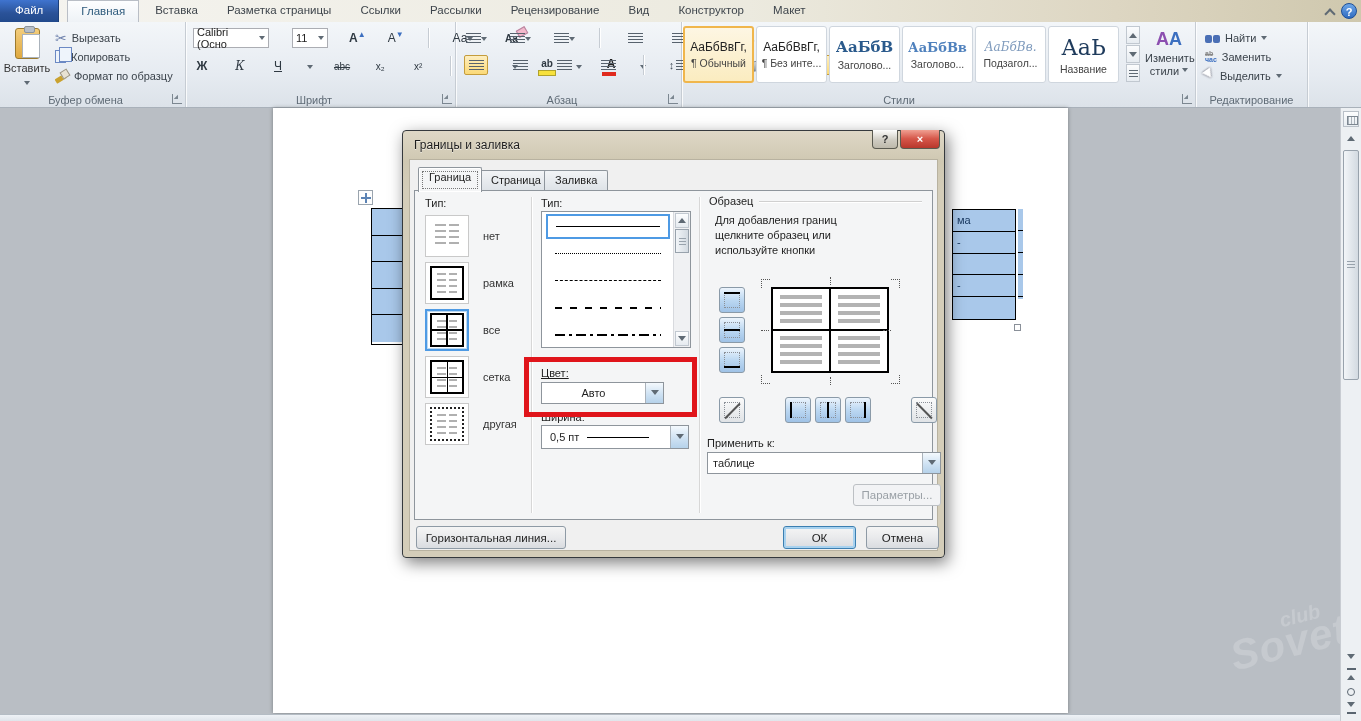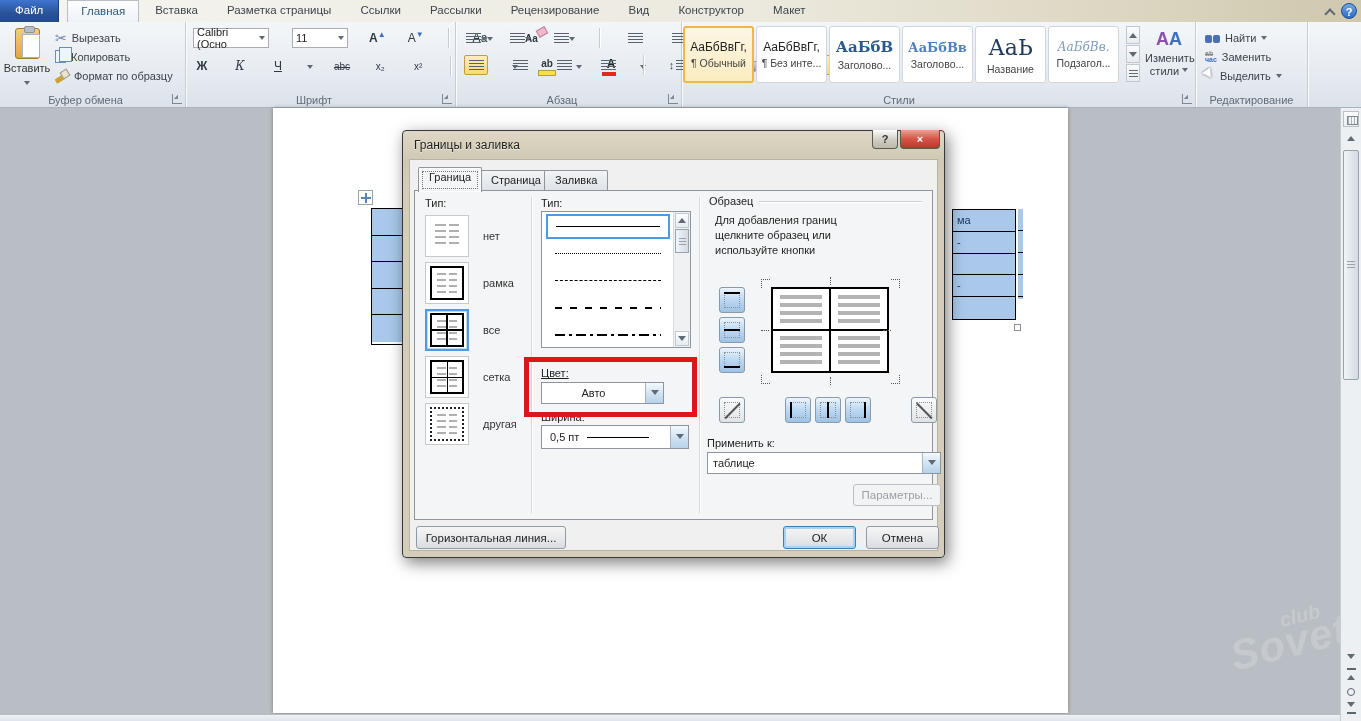--- a/index.html
+++ b/index.html
@@ -238,21 +238,21 @@
     <div class="group-label">Буфер обмена</div>
     <span class="launcher"></span>
   </div>
 
   <div class="group" style="left:187px;width:269px;">
     <div class="fx-row" style="position:absolute;left:6px;top:6px;">
       <span class="combo" style="width:76px;">
         <span>Calibri (Осно</span>
         <span class="carbox"><span class="car"></span></span>
       </span>
-      <span class="combo" style="width:56px;margin-left:3px;">
+      <span class="combo" style="width:36px;margin-left:3px;">
         <span>11</span>
         <span class="carbox"><span class="car"></span></span>
       </span>
       <span class="glyph-btn" style="font-weight:bold;">
           <span>А</span>
           <span style="color:#3c6fc0;font-size:8px;margin-top:-8px;">▲</span>
         </span>
       <span class="glyph-btn">
           <span>А</span>
           <span style="color:#3c6fc0;font-size:8px;margin-top:-8px;">▼</span>
@@ -367,26 +367,26 @@
       </div>
       <div class="style-item">
         <span class="prev p-h1">АаБбВ</span>
         <span class="lbl">Заголово...</span>
       </div>
       <div class="style-item">
         <span class="prev p-h2">АаБбВв</span>
         <span class="lbl">Заголово...</span>
       </div>
       <div class="style-item">
+        <span class="prev p-sub">АаБбВв.</span>
+        <span class="lbl">Подзагол...</span>
+      </div>
+      <div class="style-item">
         <span class="prev p-title">АаЬ</span>
         <span class="lbl">Название</span>
-      </div>
-      <div class="style-item">
-        <span class="prev p-sub">АаБбВв.</span>
-        <span class="lbl">Подзагол...</span>
       </div>
     </div>
     <div class="gal-scroll" style="left:443px;top:4px;position:absolute;">
       <span class="gsb">
           <span class="tri-u"></span>
         </span>
       <span class="gsb">
           <span class="tri-d"></span>
         </span>
       <span class="gsb">

